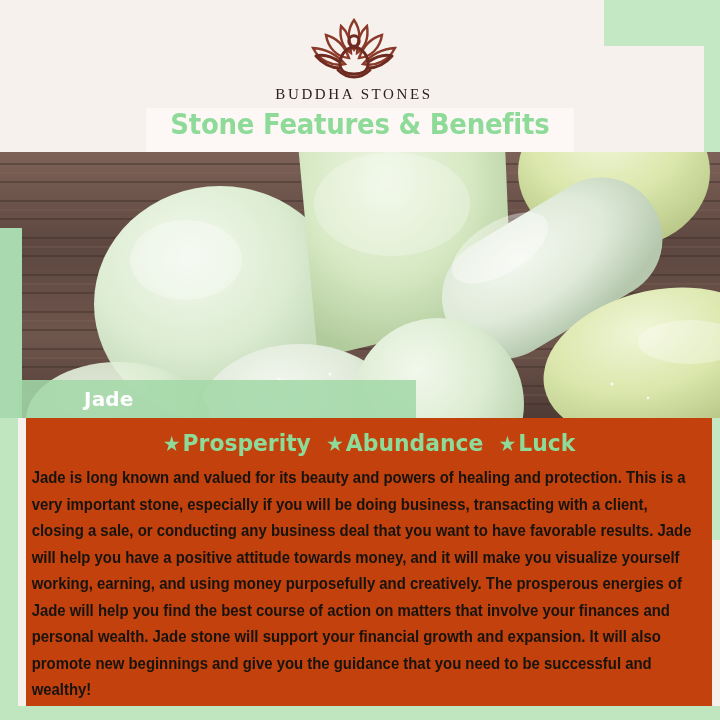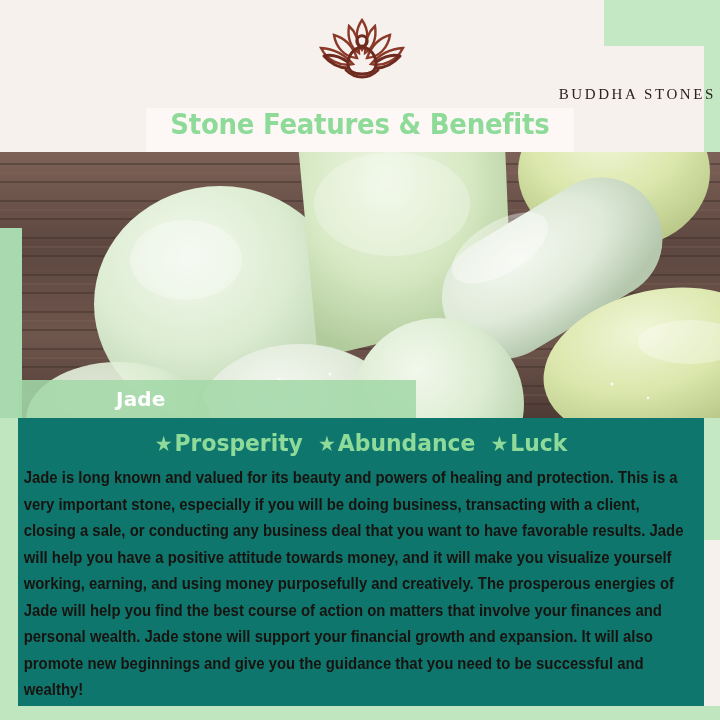--- a/index.html
+++ b/index.html
@@ -50,22 +50,22 @@
     position:absolute;
     left:0; top:228px;
     width:22px; height:190px;
     background:#a9d9ae;
     z-index:4;
   }
 
   
   .logo-block {
     position:absolute;
-    left:8px; top:12px; width:708px;
-    text-align:right;
+    left:0; top:12px; width:708px;
+    text-align:center;
     z-index:6;
   }
   .logo-mark { display:block; margin:0 auto; }
   .logo-word {
     display:block;
     margin-top:2px;
     font-family:"Liberation Serif", serif;
     font-size:15px;
     letter-spacing:2.6px;
     color:#2b2320;
@@ -104,34 +104,34 @@
 
   .jade-band {
     position:absolute;
     left:18px; top:380px;
     width:398px; height:38px;
     background:rgba(163,216,168,0.88);
     display:flex; align-items:center;
     z-index:5;
   }
   .jade-label {
-    margin-left:98px;
+    margin-left:66px;
     color:#ffffff;
     font-family:"DejaVu Sans", sans-serif;
     font-weight:700;
     font-size:20px;
     letter-spacing:0.2px;
   }
 
   
   .text-card {
     position:absolute;
-    left:18px; top:418px;
+    left:26px; top:418px;
     width:686px; height:288px;
-    background:#0f766e;
+    background:#c2410c;
     z-index:3;
     padding:14px 2px 0 2px;
   }
   .keywords {
     text-align:center;
     font-family:"DejaVu Sans", sans-serif;
     font-weight:700;
     font-size:23px;
     color:#8edb99;
     white-space:nowrap;

